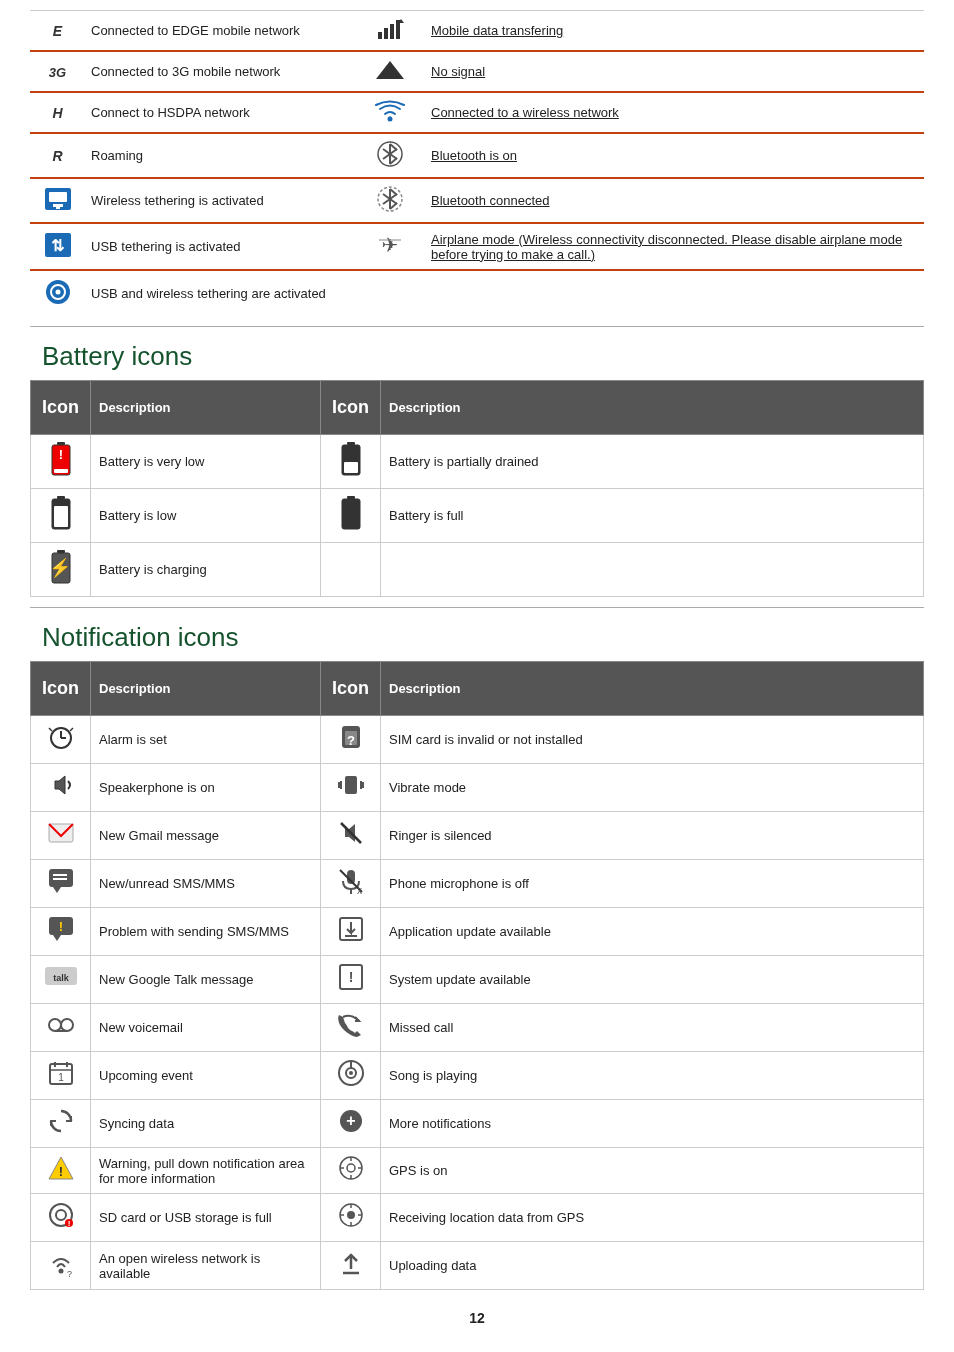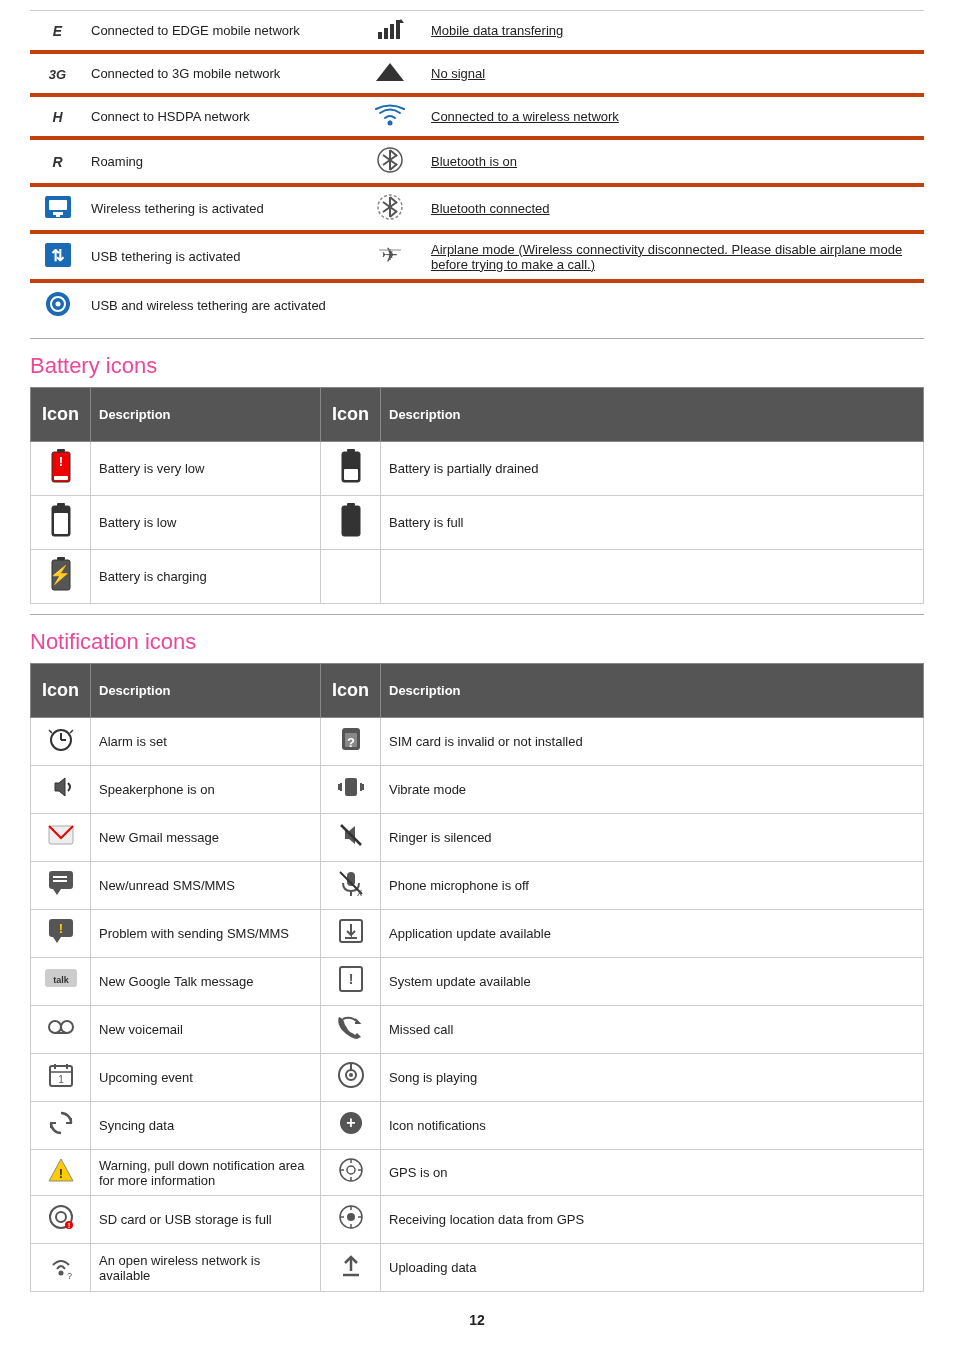--- a/index.html
+++ b/index.html
@@ -13,21 +13,21 @@
     }
 
     
     .network-table {
       width: 100%;
       border-collapse: collapse;
       margin-bottom: 10px;
     }
     .network-table td {
       padding: 7px 6px;
-      border-top: 4px solid #c2410c;
+      border-top: 2px solid #c2410c;
       vertical-align: middle;
     }
     .network-table tr:first-child td { border-top: 1px solid #ccc; }
     .icon-cell {
       width: 50px;
       text-align: center;
       font-size: 15px;
       font-weight: bold;
       color: #333;
     }
@@ -40,24 +40,24 @@
       text-align: center;
       font-size: 15px;
     }
     .desc-cell2 {
       font-size: 13px;
       text-decoration: underline;
     }
 
     
     .section-title {
-      font-size: 22px;
+      font-size: 26px;
       font-weight: normal;
-      margin: 14px 0 8px 0;
-      color: #ec4899;
+      margin: 14px 0 8px 12px;
+      color: #14532d;
     }
 
     
     .data-table {
       width: 100%;
       border-collapse: collapse;
       margin-bottom: 10px;
     }
     .data-table th {
       background: #555;
@@ -481,21 +481,21 @@
           <polyline points="4,19 4,14 9,14" fill="none" stroke="#555" stroke-width="2"></polyline>
         </svg>
       </td>
       <td class="desc-col">Syncing data</td>
       <td class="icon-col">
         <svg width="26" height="26">
           <circle cx="13" cy="13" r="11" fill="#555"></circle>
           <text x="13" y="18" text-anchor="middle" fill="white" font-size="16" font-weight="bold">+</text>
         </svg>
       </td>
-      <td>Icon notifications</td>
+      <td>More notifications</td>
     </tr>
 
     <tr>
       <td class="icon-col">
         <svg width="28" height="26">
           <polygon points="14,2 26,24 2,24" fill="#ffcc00" stroke="#888" stroke-width="1"></polygon>
           <text x="14" y="21" text-anchor="middle" fill="#333" font-size="13" font-weight="bold">!</text>
         </svg>
       </td>
       <td class="desc-col">Warning, pull down notification area for more information</td>

